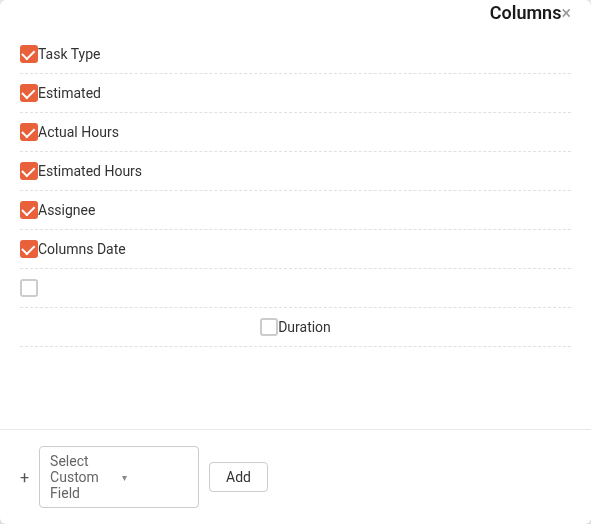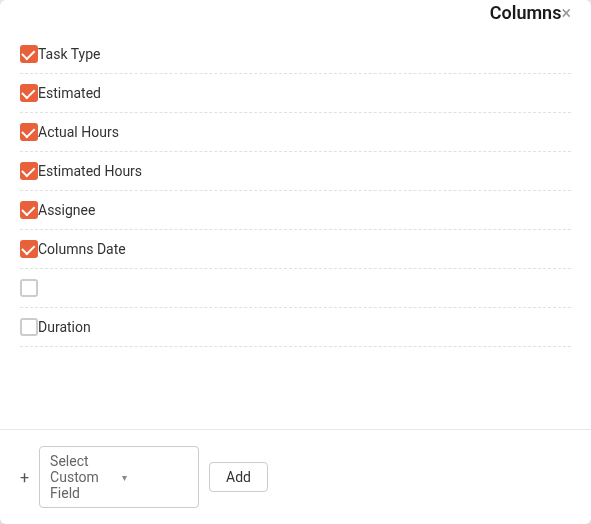--- a/index.html
+++ b/index.html
@@ -56,20 +56,21 @@
 
     .column-item {
       display: flex;
       align-items: center;
       padding: 10px 0;
       border-bottom: 1px dashed #e0e0e0;
     }
 
     .column-item:last-child {
       border-bottom: 1px dashed #e0e0e0;
+      justify-content: center;
     }
 
     .checkbox-checked {
       width: 18px;
       height: 18px;
       background: #e8613a;
       border: 2px solid #e8613a;
       border-radius: 3px;
       display: flex;
       align-items: center;

